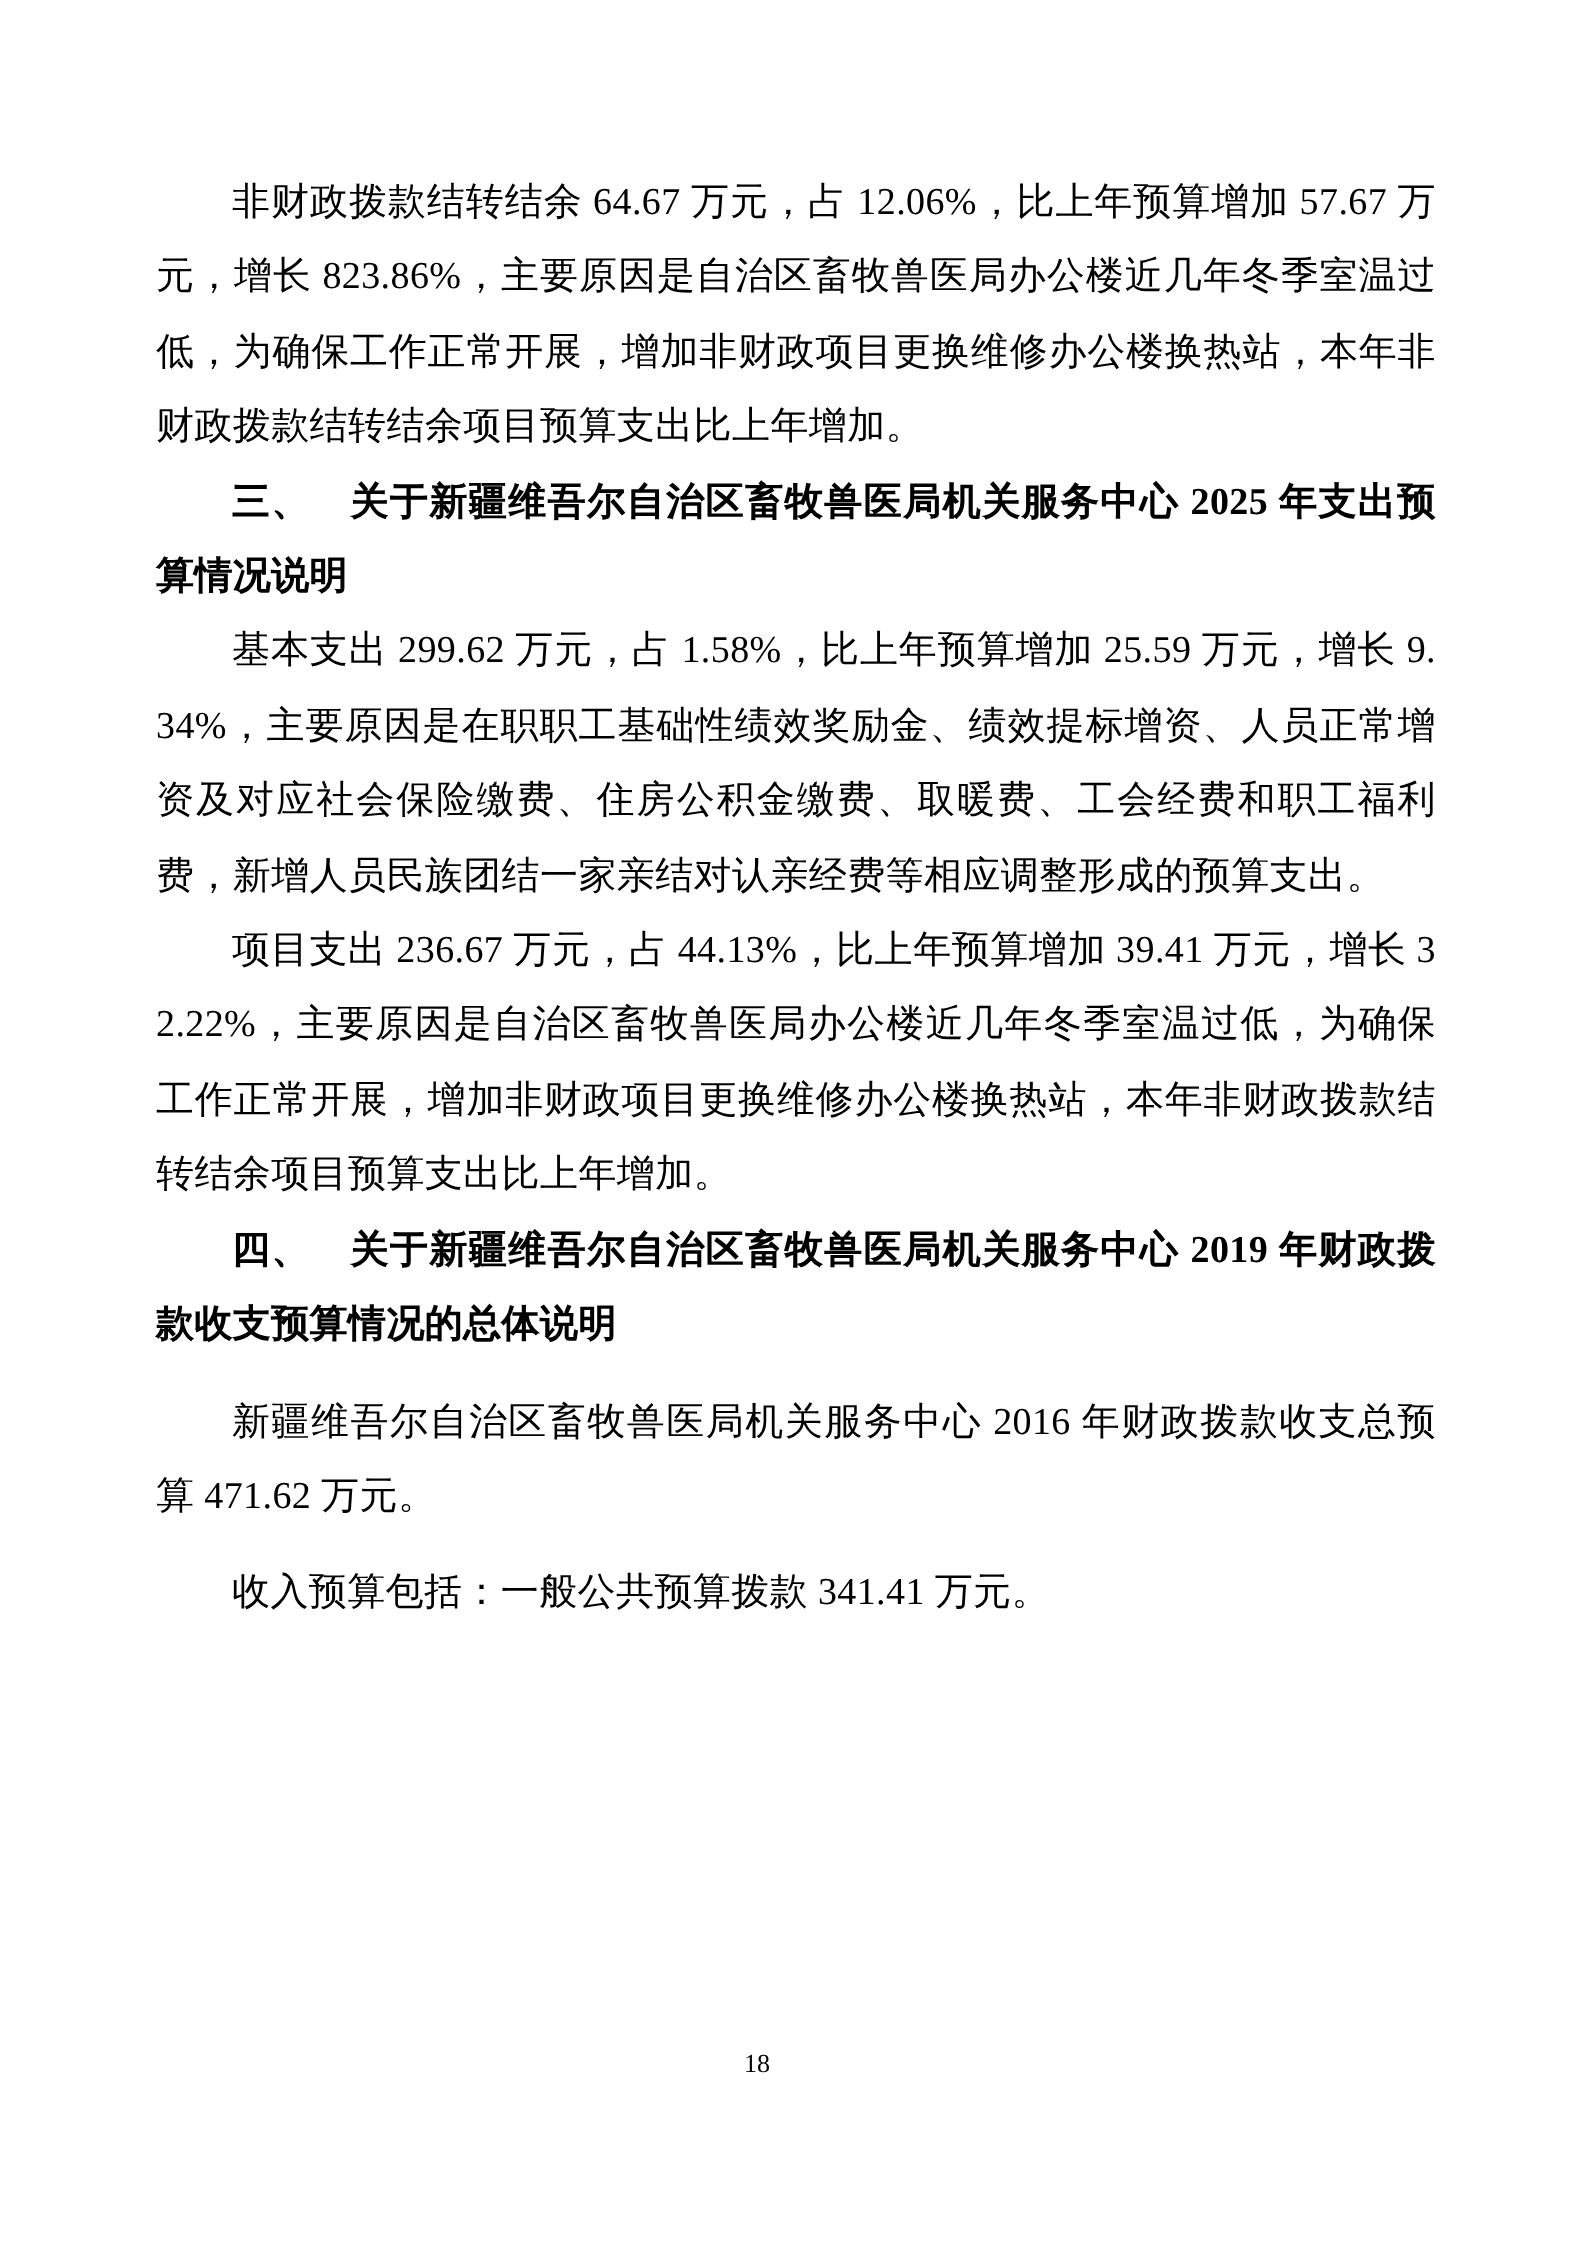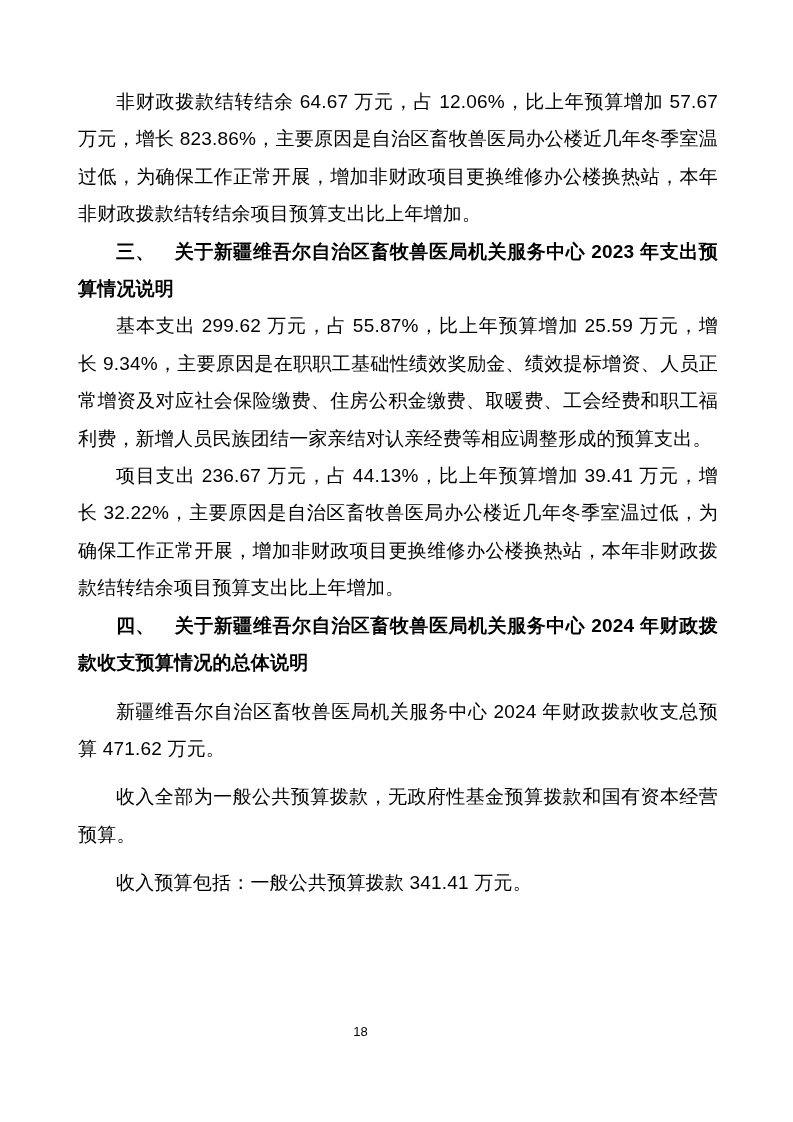--- a/index.html
+++ b/index.html
@@ -6,22 +6,23 @@
     margin: 0;
     padding: 0;
     background: #ffffff;
   }
   .page {
     position: relative;
     width: 721px;
     height: 1122px;
     background: #ffffff;
     overflow: hidden;
-    font-family: Liberation Sans, sans-serif;
+    font-family: Liberation Serif, serif;
     color: #000000;
+    padding-left: 36px;
   }
   .content {
     position: absolute;
     top: 83px;
     left: 78px;
     width: 640px;
   }
   .para {
     margin: 0;
     font-size: 19px;
@@ -48,23 +49,22 @@
     line-height: 17px;
     color: #000000;
   }
 </style>
 </head>
 <body>
 
 <div class="page">
   <div class="content">
     <p class="para body">非财政拨款结转结余 64.67 万元，占 12.06%，比上年预算增加 57.67 万元，增长 823.86%，主要原因是自治区畜牧兽医局办公楼近几年冬季室温过低，为确保工作正常开展，增加非财政项目更换维修办公楼换热站，本年非财政拨款结转结余项目预算支出比上年增加。</p>
-    <p class="para heading">三、　关于新疆维吾尔自治区畜牧兽医局机关服务中心 2023 年支出预算情况说明</p>
-    <p class="para body">基本支出 299.62 万元，占 55.87%，比上年预算增加 25.59 万元，增长 9.34%，主要原因是在职职工基础性绩效奖励金、绩效提标增资、人员正常增资及对应社会保险缴费、住房公积金缴费、取暖费、工会经费和职工福利费，新增人员民族团结一家亲结对认亲经费等相应调整形成的预算支出。</p>
+    <p class="para heading">三、　关于新疆维吾尔自治区畜牧兽医局机关服务中心 2025 年支出预算情况说明</p>
+    <p class="para body">基本支出 299.62 万元，占 1.58%，比上年预算增加 25.59 万元，增长 9.34%，主要原因是在职职工基础性绩效奖励金、绩效提标增资、人员正常增资及对应社会保险缴费、住房公积金缴费、取暖费、工会经费和职工福利费，新增人员民族团结一家亲结对认亲经费等相应调整形成的预算支出。</p>
     <p class="para body">项目支出 236.67 万元，占 44.13%，比上年预算增加 39.41 万元，增长 32.22%，主要原因是自治区畜牧兽医局办公楼近几年冬季室温过低，为确保工作正常开展，增加非财政项目更换维修办公楼换热站，本年非财政拨款结转结余项目预算支出比上年增加。</p>
-    <p class="para heading">四、　关于新疆维吾尔自治区畜牧兽医局机关服务中心 2024 年财政拨款收支预算情况的总体说明</p>
-    <p class="para body sp-before">新疆维吾尔自治区畜牧兽医局机关服务中心 2024 年财政拨款收支总预算 471.62 万元。</p>
-    <p class="para body sp-before">收入全部为一般公共预算拨款，无政府性基金预算拨款和国有资本经营预算。</p>
+    <p class="para heading">四、　关于新疆维吾尔自治区畜牧兽医局机关服务中心 2019 年财政拨款收支预算情况的总体说明</p>
+    <p class="para body sp-before">新疆维吾尔自治区畜牧兽医局机关服务中心 2016 年财政拨款收支总预算 471.62 万元。</p>
     <p class="para body sp-before">收入预算包括：一般公共预算拨款 341.41 万元。</p>
   </div>
 
   <div class="page-number">18</div>
 </div>
 
 </body></html>

